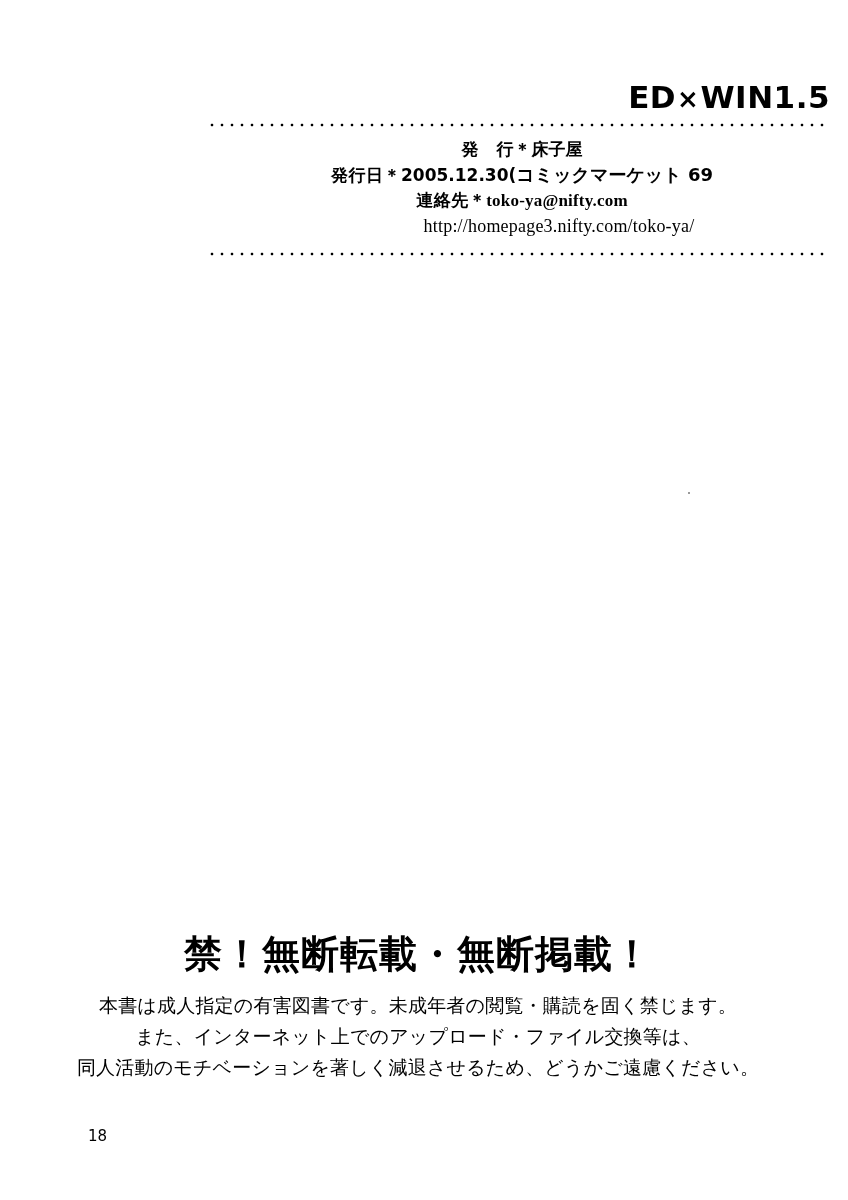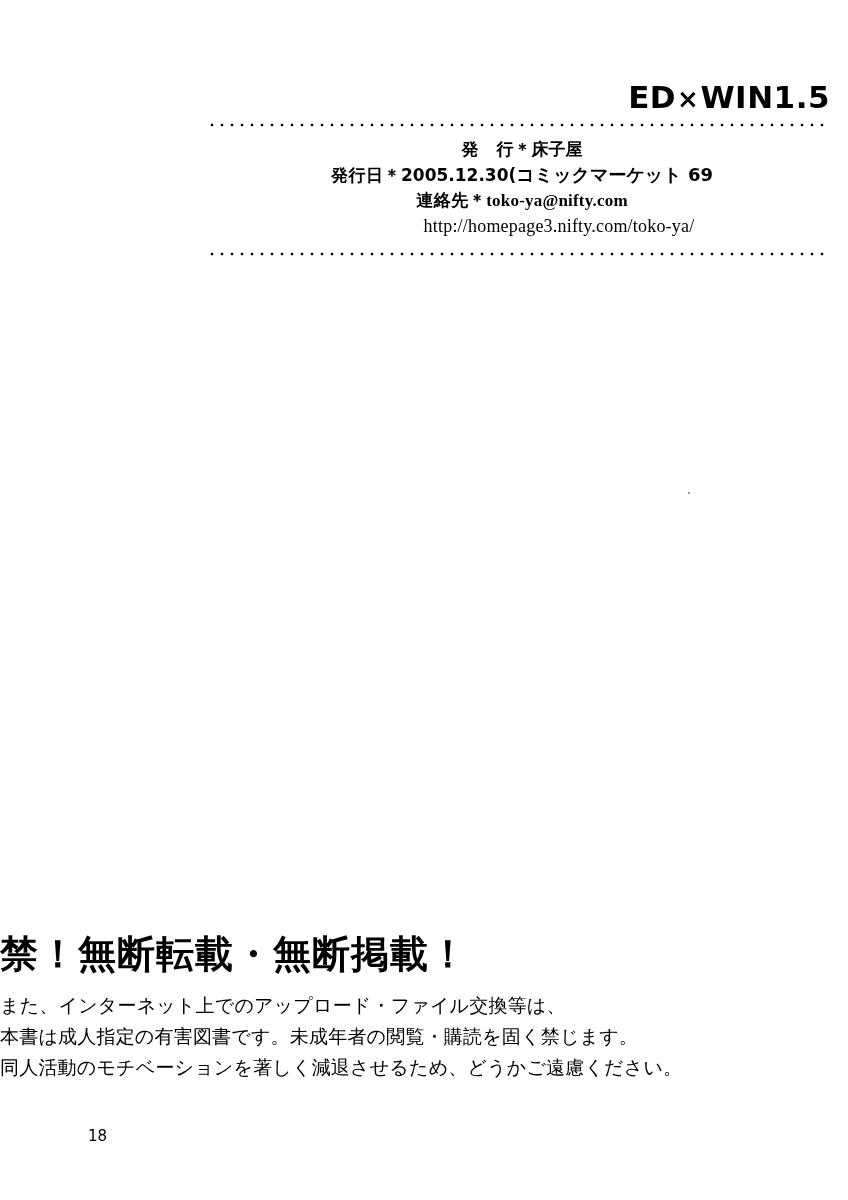--- a/index.html
+++ b/index.html
@@ -89,21 +89,21 @@
     font-weight: normal;
     letter-spacing: 0.2px;
   }
 
   
   .notice {
     position: absolute;
     left: 0;
     right: 12px;
     top: 930px;
-    text-align: left;
+    text-align: center;
   }
   .notice-head {
     font-family: "DejaVu Serif", serif;
     font-weight: bold;
     font-size: 38px;
     letter-spacing: 1px;
     line-height: 1.25;
   }
   .notice-body {
     margin-top: 12px;
@@ -159,21 +159,21 @@
     </div>
 
     <div class="dotline bottom"></div>
   </div>
 
   <div class="speck"></div>
 
   <div class="notice">
     <div class="notice-head">禁！無断転載・無断掲載！</div>
     <div class="notice-body">
+      <div>本書は成人指定の有害図書です。未成年者の閲覧・購読を固く禁じます。</div>
       <div>また、インターネット上でのアップロード・ファイル交換等は、</div>
-      <div>本書は成人指定の有害図書です。未成年者の閲覧・購読を固く禁じます。</div>
       <div>同人活動のモチベーションを著しく減退させるため、どうかご遠慮ください。</div>
     </div>
   </div>
 
   <div class="page-number">18</div>
 
 </div>
 
 </body></html>

